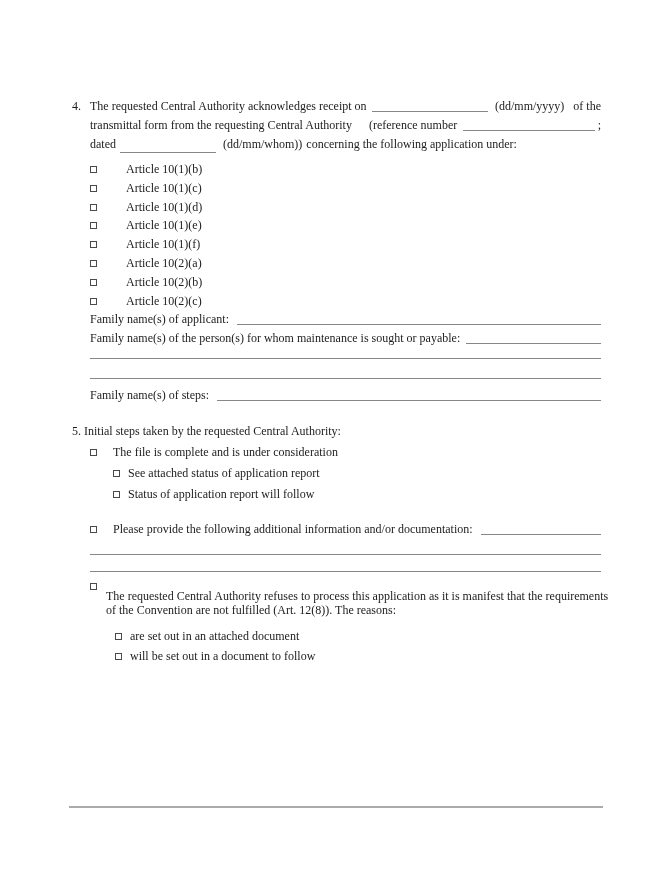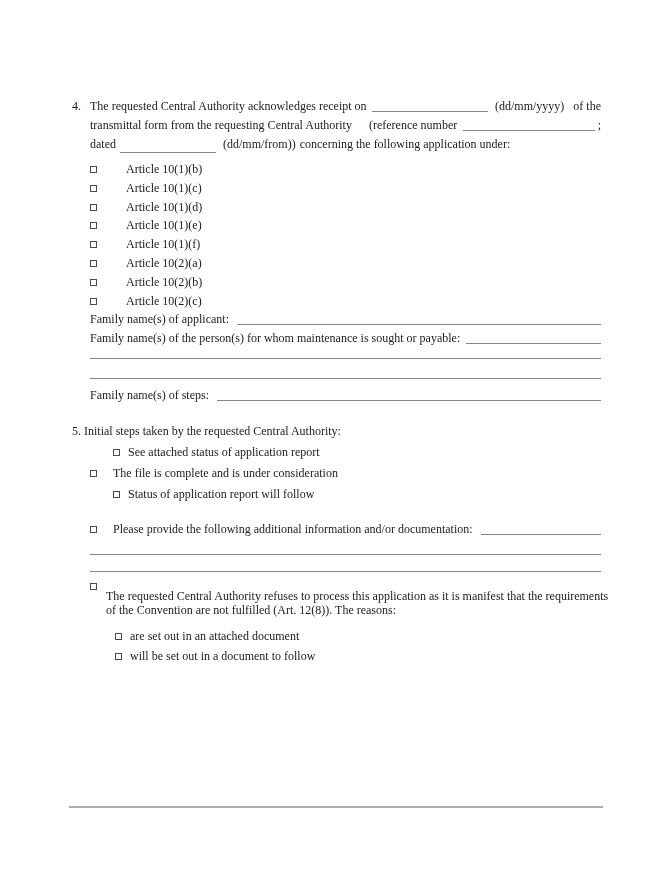--- a/index.html
+++ b/index.html
@@ -90,21 +90,21 @@
   <div class="line indent">
     <span class="lbl">transmittal form from the requesting Central Authority</span>
     <span style="margin-left:17px">(reference number</span>
     <span class="blank grow" style="margin-left:6px"></span>
     <span style="margin-left:3px">;</span>
   </div>
 
   <div class="line indent">
     <span class="lbl">dated</span>
     <span class="blank low" style="width:96px;margin-left:4px"></span>
-    <span style="margin-left:7px">(dd/mm/from))</span>
+    <span style="margin-left:7px">(dd/mm/whom))</span>
     <span style="margin-left:4px">concerning the following application under:</span>
   </div>
 
   <div class="articles">
     <div class="row article-row">
       <span class="cb"></span>
       <span class="lbl">Article 10(1)(b)</span>
     </div>
     <div class="row article-row">
       <span class="cb"></span>
@@ -151,28 +151,28 @@
 
   <div class="row indent family-row" style="margin-top:7px">
     <span class="lbl">Family name(s) of steps:</span>
     <span class="blank grow" style="margin-left:8px"></span>
   </div>
 
   <div class="line" style="margin-top:17px">
     <span>5. Initial steps taken by the requested Central Authority:</span>
   </div>
 
+  <div class="row opt1" style="margin-top:2px">
+    <span class="cb"></span>
+    <span class="lbl">The file is complete and is under consideration</span>
+  </div>
+
   <div class="row opt2" style="margin-top:2px">
     <span class="cb"></span>
     <span class="lbl">See attached status of application report</span>
-  </div>
-
-  <div class="row opt1" style="margin-top:2px">
-    <span class="cb"></span>
-    <span class="lbl">The file is complete and is under consideration</span>
   </div>
 
   <div class="row opt2" style="margin-top:2px">
     <span class="cb"></span>
     <span class="lbl">Status of application report will follow</span>
   </div>
 
   <div class="row opt1" style="margin-top:16px">
     <span class="cb"></span>
     <span class="lbl">Please provide the following additional information and/or documentation:</span>

